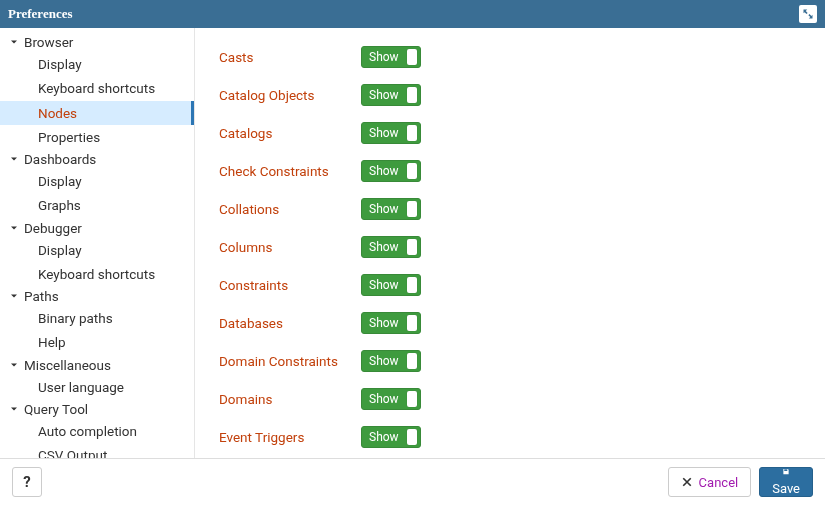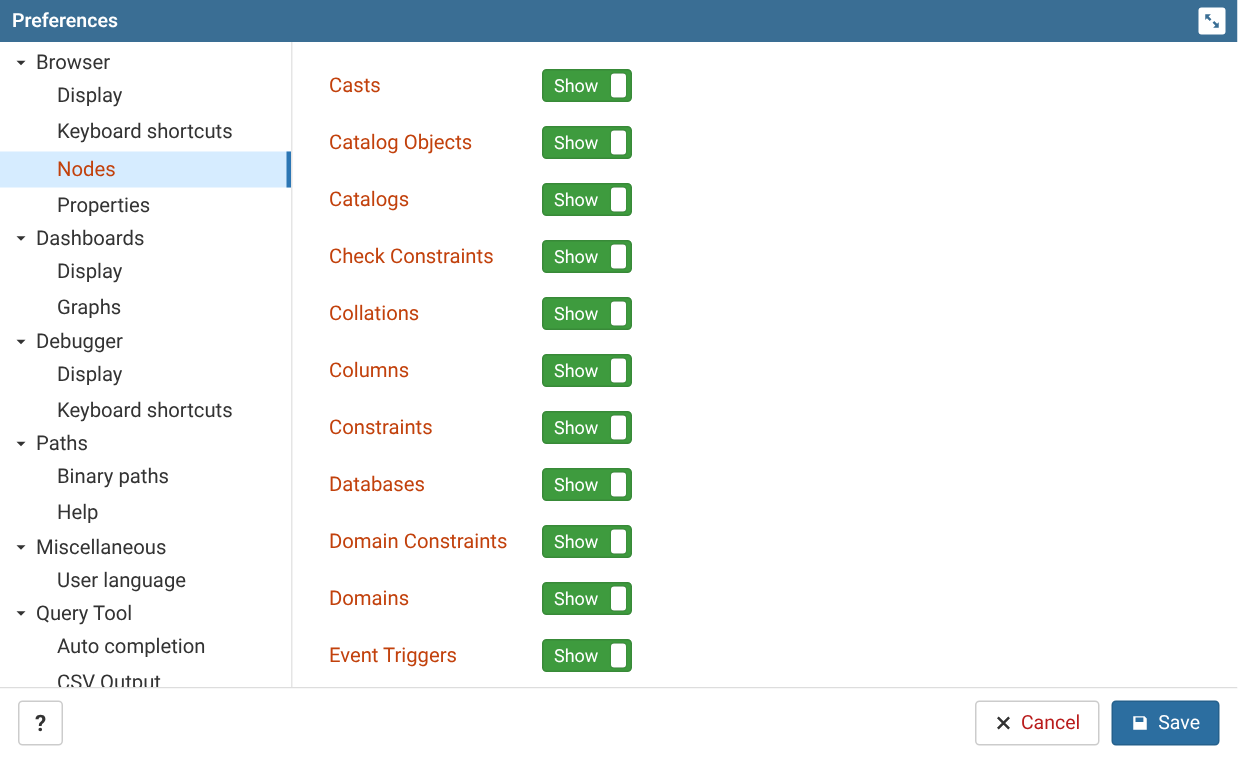--- a/index.html
+++ b/index.html
@@ -17,21 +17,21 @@
   .header {
     background: #3a6e94;
     color: #fff;
     height: 28px;
     display: flex;
     align-items: center;
     justify-content: space-between;
     padding: 0 8px;
     font-size: 13px;
   }
-  .header-title { font-weight: 600; }
+  .header-title { font-weight: 600; font-family: Liberation Serif, serif; }
   .expand-btn {
     width: 18px; height: 18px;
     background: #fff;
     border-radius: 2px;
     display: flex; align-items: center; justify-content: center;
     cursor: pointer;
   }
   .expand-btn svg { width: 12px; height: 12px; }
 
   
@@ -151,27 +151,28 @@
     border-radius: 3px;
     display: inline-flex;
     align-items: center;
     gap: 6px;
     cursor: pointer;
     font-size: 13px;
   }
   .btn-secondary {
     background: #fff;
     border: 1px solid #ccc;
-    color: #b91c1c;
+    color: #a21caf;
     text-align: center;
   }
   .btn-primary {
     background: #2c6ea0;
     border: 1px solid #25608c;
     color: #fff;
+    flex-direction: column;
   }
   .btn svg { width: 12px; height: 12px; }
 </style>
 </head>
 <body>
 
 <div class="header">
   <span class="header-title">Preferences</span>
   <div class="expand-btn">
     <svg viewBox="0 0 16 16">

